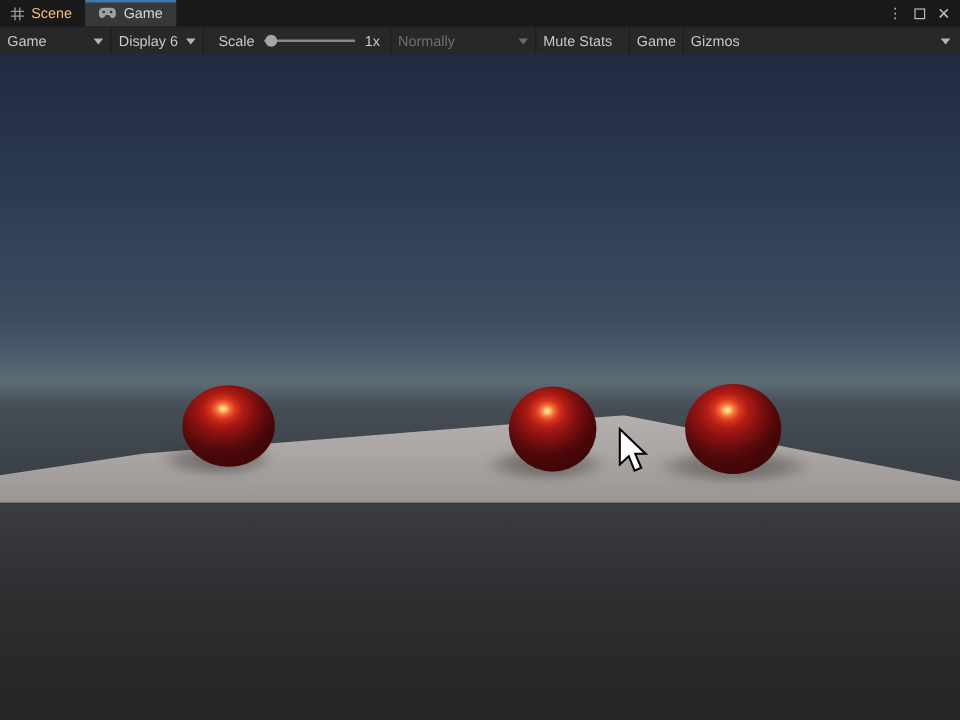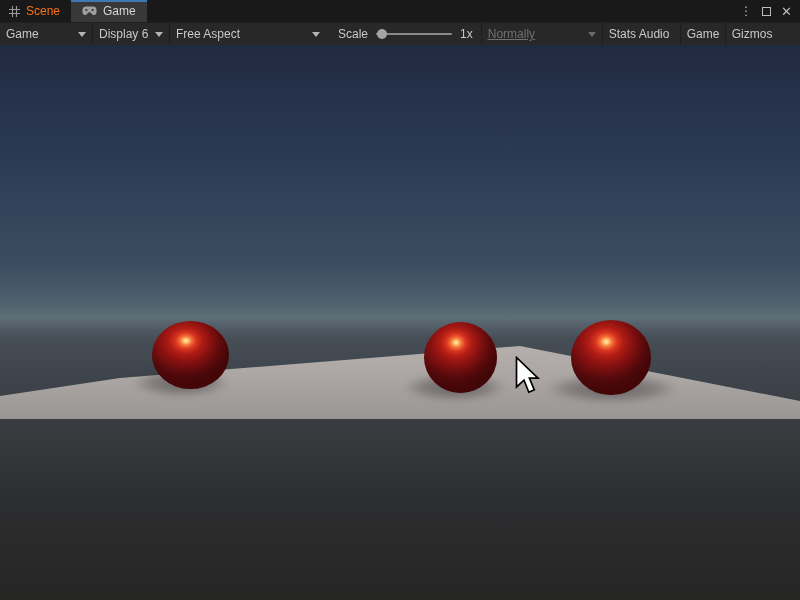--- a/index.html
+++ b/index.html
@@ -3,39 +3,39 @@
 <meta charset="utf-8">
 <style>
   * { margin:0; padding:0; box-sizing:border-box; }
   html,body { width:800px; height:600px; background:#191919; overflow:hidden;
               font-family:"Liberation Sans", sans-serif; }
   .window { position:relative; width:800px; height:600px; background:#191919; }
 
   
   .tabbar { position:relative; height:22px; background:#191919; display:flex; align-items:stretch; }
   .tab { display:flex; align-items:center; gap:6px; padding:0 11px; font-size:12px;
-         color:#f97316; cursor:default; }
+         color:#fdba74; cursor:default; }
   .tab.scene { padding-left:9px; }
   .tab.active { background:#383838; color:#d6d6d6; box-shadow:inset 0 2px 0 #3e79b4; }
   .tab .ticon { display:flex; align-items:center; }
   .win-controls { position:absolute; right:8px; top:0; height:22px; display:flex;
                   align-items:center; gap:10px; color:#bdbdbd; }
   .wc { font-size:13px; line-height:1; cursor:default; }
   .wc.kebab { font-size:12px; letter-spacing:0; }
   .maxbox { width:9px; height:9px; border:1.5px solid #bdbdbd; display:inline-block; }
 
   
   .toolbar { height:23px; background:#282828; border-top:1px solid #202020;
              display:flex; align-items:stretch; font-size:12px; color:#c8c8c8; }
   .tb-item { display:flex; align-items:center; flex:0 0 auto; padding:0 6px; white-space:nowrap; }
   .dd { justify-content:space-between; }
   .caret { width:0; height:0; border-left:4px solid transparent; border-right:4px solid transparent;
            border-top:5px solid #b4b4b4; margin-left:6px; }
   .sep { flex:0 0 1px; background:#1d1d1d; height:100%; }
-  .disabled, .disabled * { color:#6f6f6f !important;text-decoration:underline; }
+  .disabled, .disabled * { color:#6f6f6f !important; }
   .disabled .caret { border-top-color:#6a6a6a; }
   .scale-group { display:flex; align-items:center; padding:0 8px 0 12px; gap:8px; }
   .slider { position:relative; width:76px; height:14px; display:flex; align-items:center; }
   .slider .track { width:100%; height:2px; background:#8a8a8a; border-radius:1px; }
   .slider .knob { position:absolute; left:1px; top:2px; width:10px; height:10px;
                   border-radius:50%; background:#a5a5a5; }
   .gizmos { margin-left:auto; padding-right:8px;gap:32px; }
 
   
   .viewport { position:relative; width:800px; height:555px; overflow:hidden; }
@@ -99,40 +99,36 @@
     <div class="tb-item dd" style="width:92px">
       <span>Game</span>
       <span class="caret"></span>
     </div>
     <div class="sep"></div>
     <div class="tb-item dd" style="width:76px">
       <span>Display 6</span>
       <span class="caret"></span>
     </div>
     <div class="sep"></div>
-    <div class="tb-item dd" style="width:156px">
-      <span>Free Aspect</span>
-      <span class="caret"></span>
-    </div>
     <div class="scale-group">
       <span>Scale</span>
       <span class="slider">
         <span class="track"></span>
         <span class="knob"></span>
       </span>
       <span>1x</span>
     </div>
     <div class="sep"></div>
     <div class="tb-item dd disabled" style="width:120px">
       <span>Normally</span>
       <span class="caret"></span>
     </div>
     <div class="sep"></div>
     <div class="tb-item" style="width:77px">
-      <span>Stats Audio</span>
+      <span>Mute Stats</span>
     </div>
     <div class="sep"></div>
     <div class="tb-item" style="width:44px">
       <span>Game</span>
     </div>
     <div class="sep"></div>
     <div class="tb-item dd gizmos" style="flex:1 1 auto">
       <span>Gizmos</span>
       <span class="caret"></span>
     </div>

